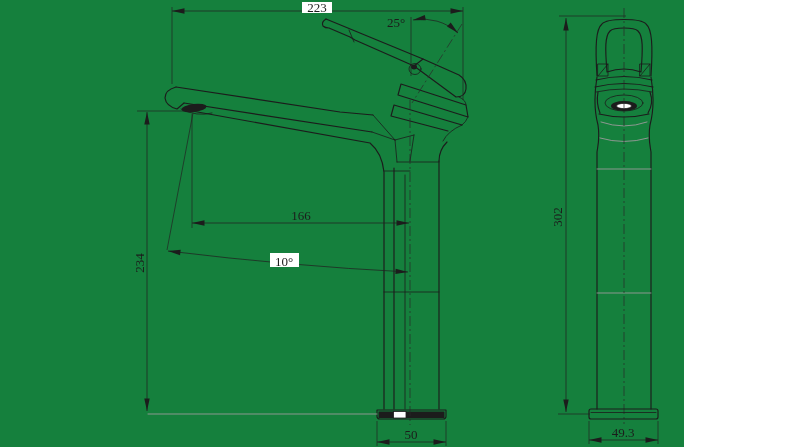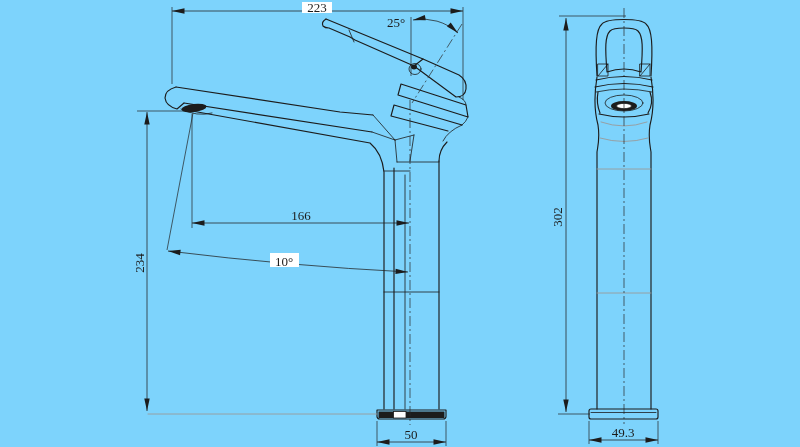--- a/index.html
+++ b/index.html
@@ -1,16 +1,16 @@
 <!DOCTYPE html>
 <html><head>
 <meta charset="utf-8">
 <style>
   html,body{margin:0;padding:0;background:#fff;}
-  .stage{position:relative;width:800px;height:447px;background:#7dd3fc;overflow:hidden;
+  .stage{position:relative;width:684px;height:447px;background:#15803d;overflow:hidden;
          font-family:"Liberation Serif", serif;text-align:right;}
   svg{display:block;}
   .ln{fill:none;stroke:#1c1c1c;stroke-width:1.15;stroke-linecap:round;stroke-linejoin:round;}
   .lnthin{fill:none;stroke:#1c1c1c;stroke-width:0.8;stroke-linecap:round;}
   .lngray{fill:none;stroke:#9a9a9a;stroke-width:0.9;stroke-linecap:round;}
   .cl{fill:none;stroke:#2a2a2a;stroke-width:0.7;stroke-dasharray:10 3 2 3;}
   .dim{fill:none;stroke:#222222;stroke-width:0.75;}
   .ext{fill:none;stroke:#222222;stroke-width:0.7;}
   .dimtxt{font-family:"Liberation Serif", serif;font-size:13px;fill:#1c1c1c;}
 </style>

